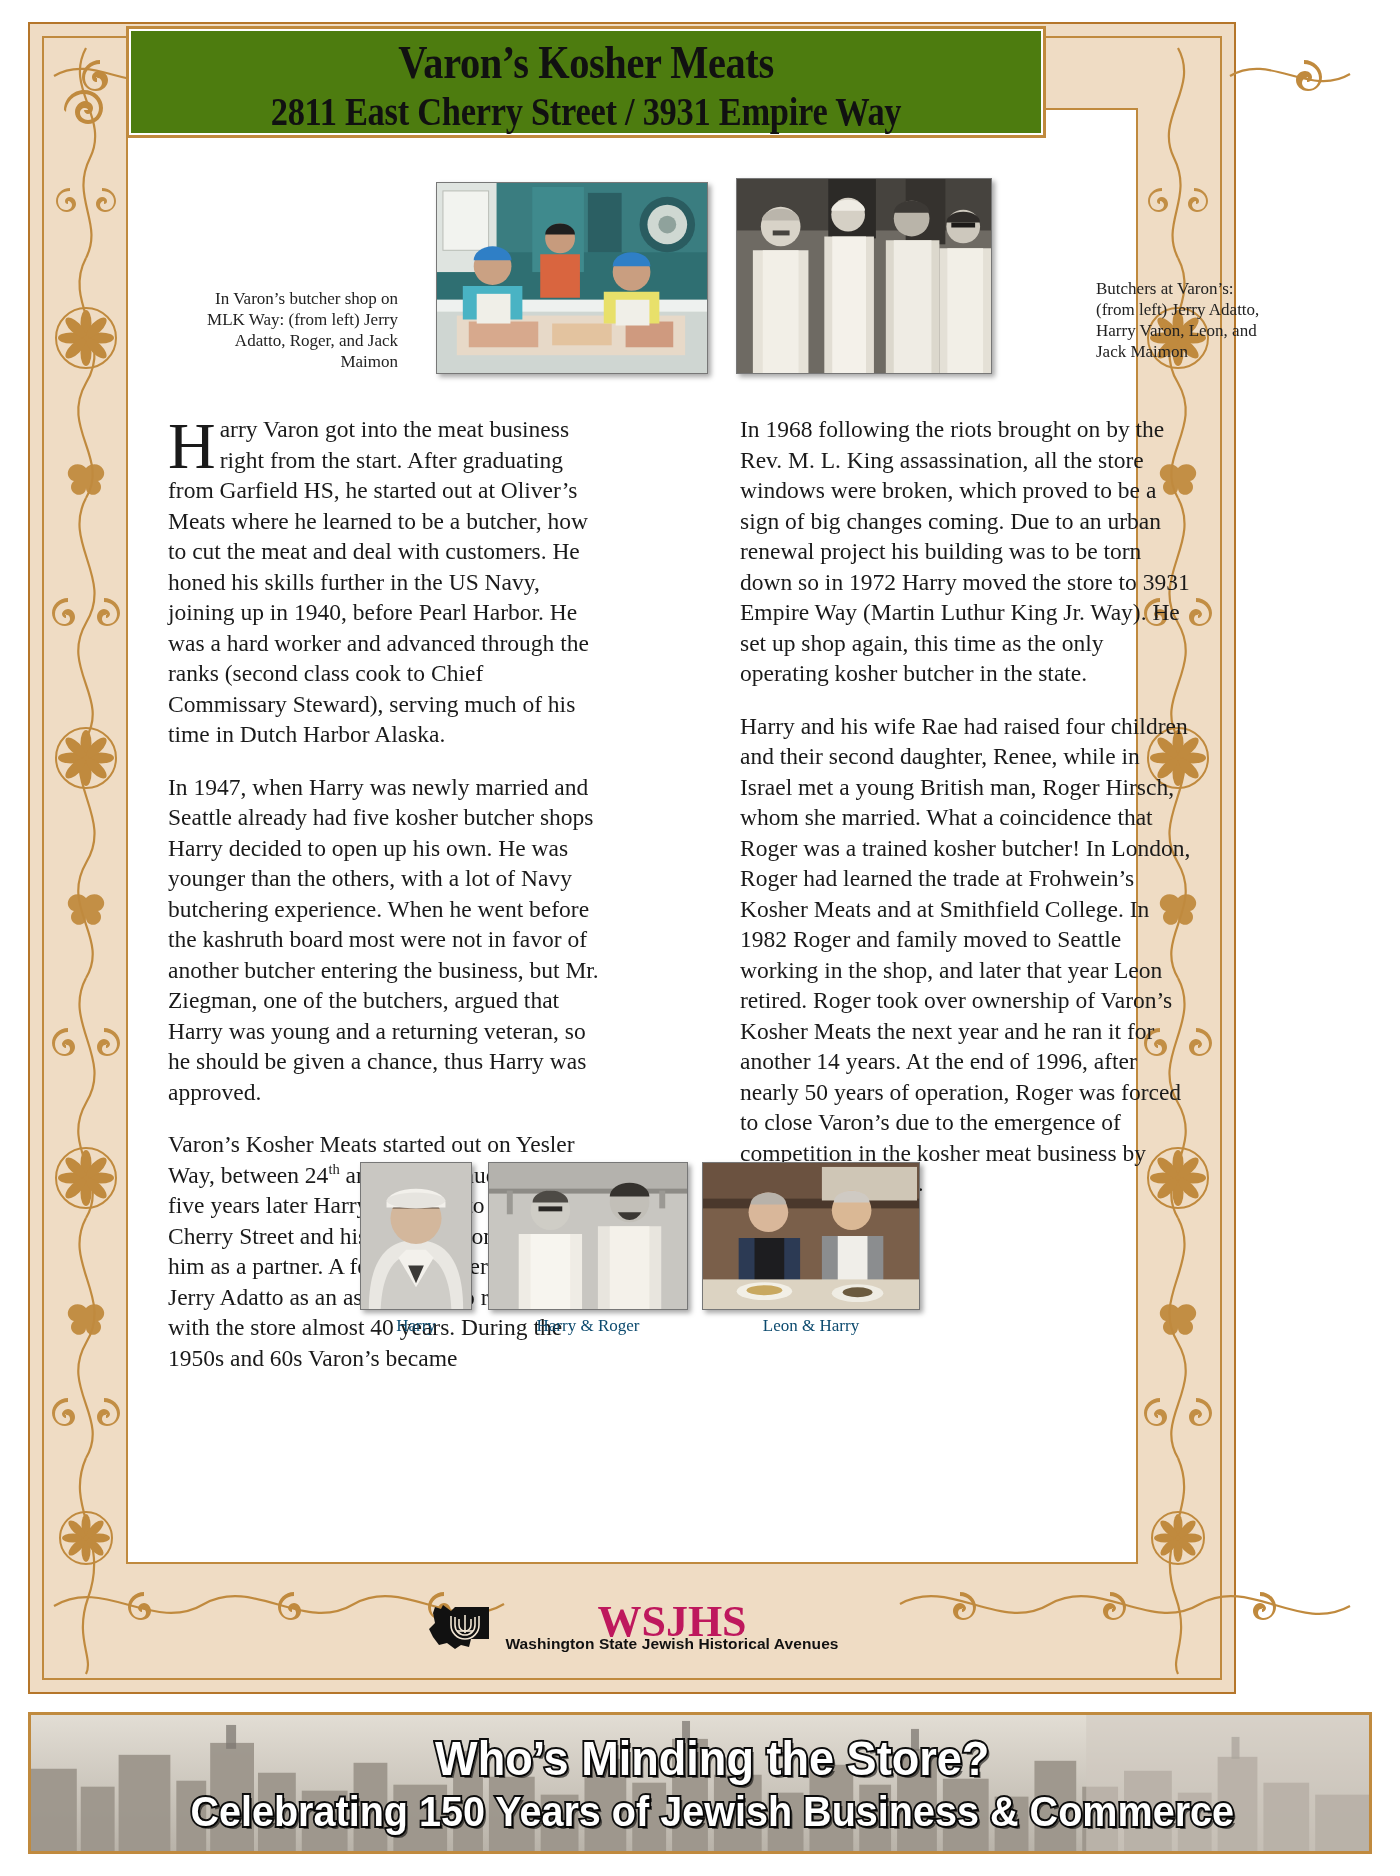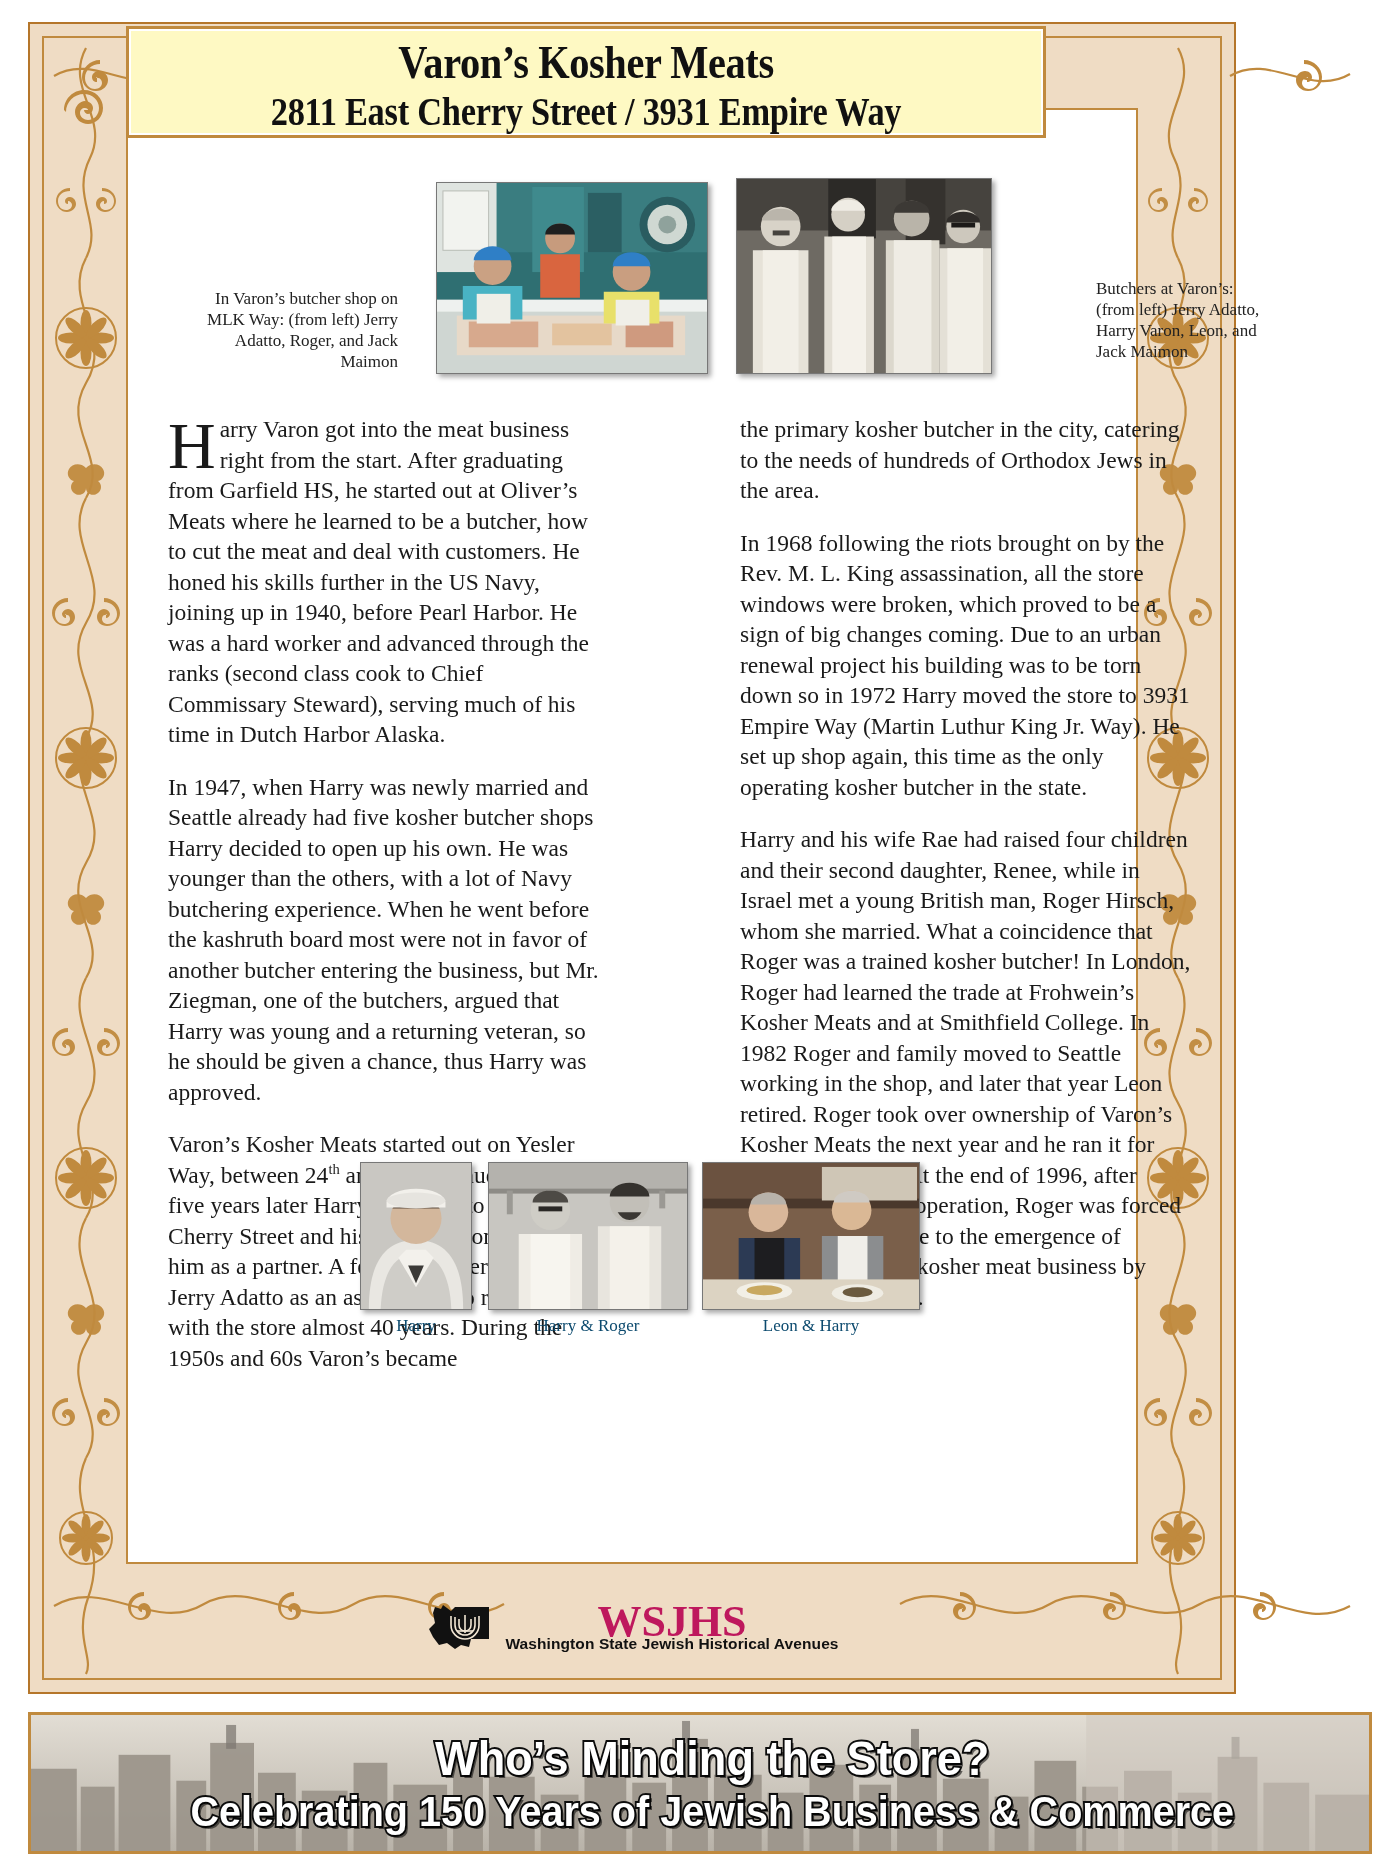--- a/index.html
+++ b/index.html
@@ -33,21 +33,21 @@
   
   .orn { position:absolute; pointer-events:none; }
   .orn-left   { left:14px;  top:14px;  width:84px;  height:1644px; }
   .orn-right  { right:14px; top:14px;  width:84px;  height:1644px; }
   .orn-top    { left:14px;  top:14px;  width:1316px; height:74px; }
   .orn-bottom { left:14px;  bottom:14px; width:1316px; height:118px; }
 
   
   .titlebox {
     position:absolute; left:126px; top:26px; width:920px; height:112px;
-    background:#fef9c3;
+    background:#4d7c0f;
     border:3px solid #c08a3e;
     box-shadow:0 0 0 2px #ffffff inset;
     z-index:6;
     text-align:center;
     padding-top:6px;
   }
   .title-main {
     font-family:"Liberation Serif", serif;
     font-weight:bold;
     font-size:47px;
@@ -451,21 +451,20 @@
       <div class="cols" style="left:40px;top:304px;width:1068px;">
         <div class="col col-l" style="width:432px;">
           <p class="dropcap-p">
             <span class="dropcap">H</span><span>arry Varon got into the meat business right from the start. After graduating from Garfield HS, he started out at Oliver’s Meats where he learned to be a butcher, how to cut the meat and deal with customers. He honed his skills further in the US Navy, joining up in 1940, before Pearl Harbor. He was a hard worker and advanced through the ranks (second class cook to Chief Commissary Steward), serving much of his time in Dutch Harbor Alaska.</span>
           </p>
           <p>In 1947, when Harry was newly married and Seattle already had five kosher butcher shops Harry decided to open up his own. He was younger than the others, with a lot of Navy butchering experience. When he went before the kashruth board most were not in favor of another butcher entering the business, but Mr. Ziegman, one of the butchers, argued that Harry was young and a returning veteran, so he should be given a chance, thus Harry was approved.</p>
           <p><span>Varon’s Kosher Meats started out on Yesler Way, between 24</span><sup>th</sup><span> and 25</span><sup>th</sup><span> Avenues. About five years later Harry relocated to 2811 East Cherry Street and his brother Leon joined him as a partner. A few years later he took in Jerry Adatto as an assistant, who remained with the store almost 40 years. During the 1950s and 60s Varon’s became</span></p>
         </div>
 
         <div class="col col-r" style="left:572px;width:456px;">
-          <p>the primary kosher butcher in the city, catering to the needs of hundreds of Orthodox Jews in the area.</p>
           <p>In 1968 following the riots brought on by the Rev. M. L. King assassination, all the store windows were broken, which proved to be a sign of big changes coming. Due to an urban renewal project his building was to be torn down so in 1972 Harry moved the store to 3931 Empire Way (Martin Luthur King Jr. Way). He set up shop again, this time as the only operating kosher butcher in the state.</p>
           <p>Harry and his wife Rae had raised four children and their second daughter, Renee, while in Israel met a young British man, Roger Hirsch, whom she married. What a coincidence that Roger was a trained kosher butcher! In London, Roger had learned the trade at Frohwein’s Kosher Meats and at Smithfield College. In 1982 Roger and family moved to Seattle working in the shop, and later that year Leon retired. Roger took over ownership of Varon’s Kosher Meats the next year and he ran it for another 14 years. At the end of 1996, after nearly 50 years of operation, Roger was forced to close Varon’s due to the emergence of competition in the kosher meat business by large supermarkets.</p>
         </div>
       </div>
 
       <div class="botrow" style="left:40px;top:1052px;width:1068px;">
         <div class="photo photo-harry">
           <svg width="100%" height="100%" viewBox="0 0 112 148" preserveAspectRatio="none">
             <rect width="112" height="148" fill="#b9b7b2"></rect>
             <rect x="0" y="0" width="112" height="148" fill="#c9c7c2"></rect>

